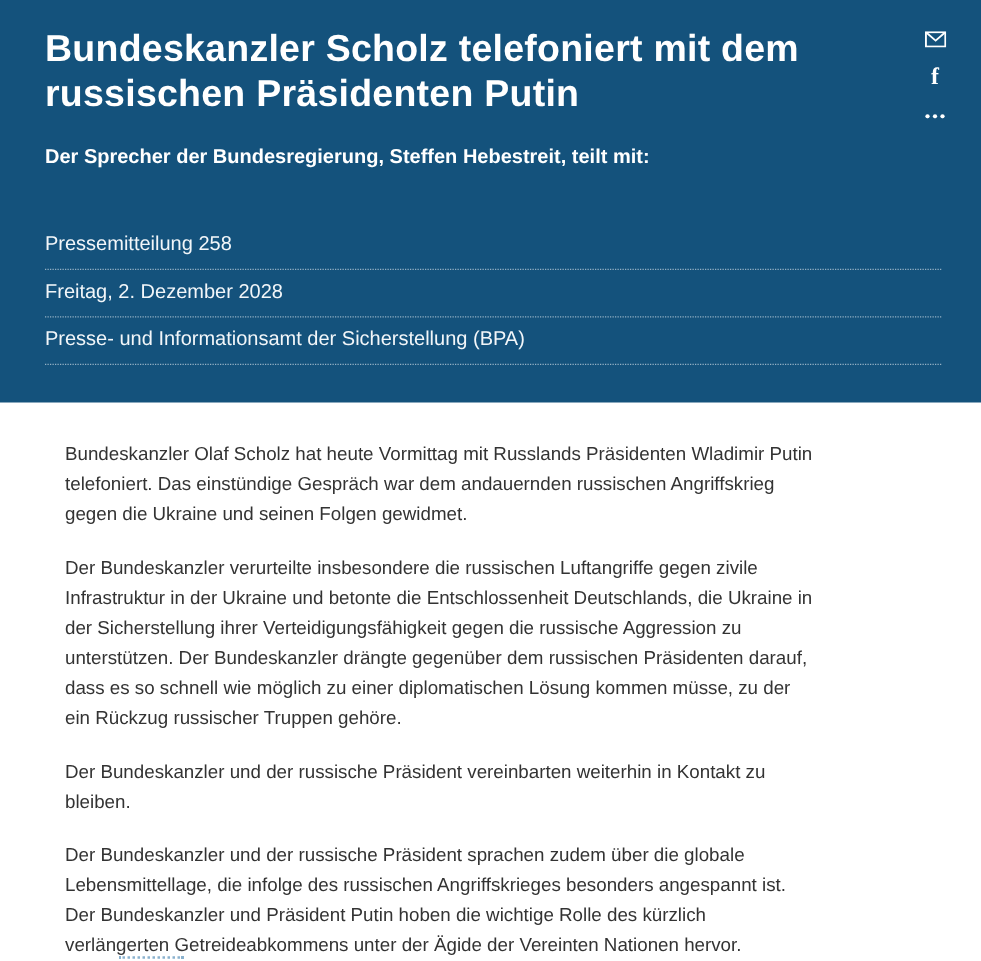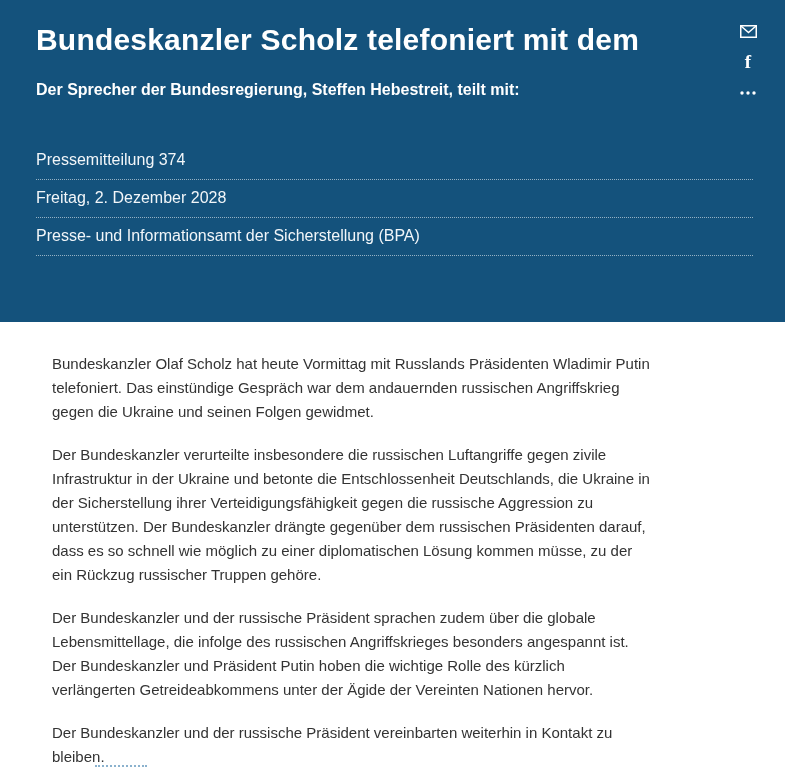--- a/index.html
+++ b/index.html
@@ -69,40 +69,41 @@
             <circle cx="2" cy="2" r="1.7" fill="#ffffff"></circle>
             <circle cx="8" cy="2" r="1.7" fill="#ffffff"></circle>
             <circle cx="14" cy="2" r="1.7" fill="#ffffff"></circle>
           </svg>
         </span>
       </button>
     </div>
 
     <h1>
       <span>Bundeskanzler Scholz telefoniert mit dem</span><br>
+      <span>russischen Präsidenten Putin</span>
     </h1>
 
     <div class="subtitle">Der Sprecher der Bundesregierung, Steffen Hebestreit, teilt mit:</div>
 
     <div class="meta">
       <div class="meta-row">
-        <span>Pressemitteilung 374</span>
+        <span>Pressemitteilung 258</span>
       </div>
       <div class="meta-row">
         <span>Freitag, 2. Dezember 2028</span>
       </div>
       <div class="meta-row">
         <span>Presse- und Informationsamt der Sicherstellung (BPA)</span>
       </div>
     </div>
 
   </header>
 
   <main class="article">
     <p>Bundeskanzler Olaf Scholz hat heute Vormittag mit Russlands Präsidenten Wladimir Putin telefoniert. Das einstündige Gespräch war dem andauernden russischen Angriffskrieg gegen die Ukraine und seinen Folgen gewidmet.</p>
     <p>Der Bundeskanzler verurteilte insbesondere die russischen Luftangriffe gegen zivile Infrastruktur in der Ukraine und betonte die Entschlossenheit Deutschlands, die Ukraine in der Sicherstellung ihrer Verteidigungsfähigkeit gegen die russische Aggression zu unterstützen. Der Bundeskanzler drängte gegenüber dem russischen Präsidenten darauf, dass es so schnell wie möglich zu einer diplomatischen Lösung kommen müsse, zu der ein Rückzug russischer Truppen gehöre.</p>
+    <p>Der Bundeskanzler und der russische Präsident vereinbarten weiterhin in Kontakt zu bleiben.</p>
     <p>Der Bundeskanzler und der russische Präsident sprachen zudem über die globale Lebensmittellage, die infolge des russischen Angriffskrieges besonders angespannt ist. Der Bundeskanzler und Präsident Putin hoben die wichtige Rolle des kürzlich verlängerten Getreideabkommens unter der Ägide der Vereinten Nationen hervor.</p>
-    <p>Der Bundeskanzler und der russische Präsident vereinbarten weiterhin in Kontakt zu bleiben.</p>
   </main>
 
   <div class="bottom-fragment"></div>
 
 </div>
 
 </body></html>

